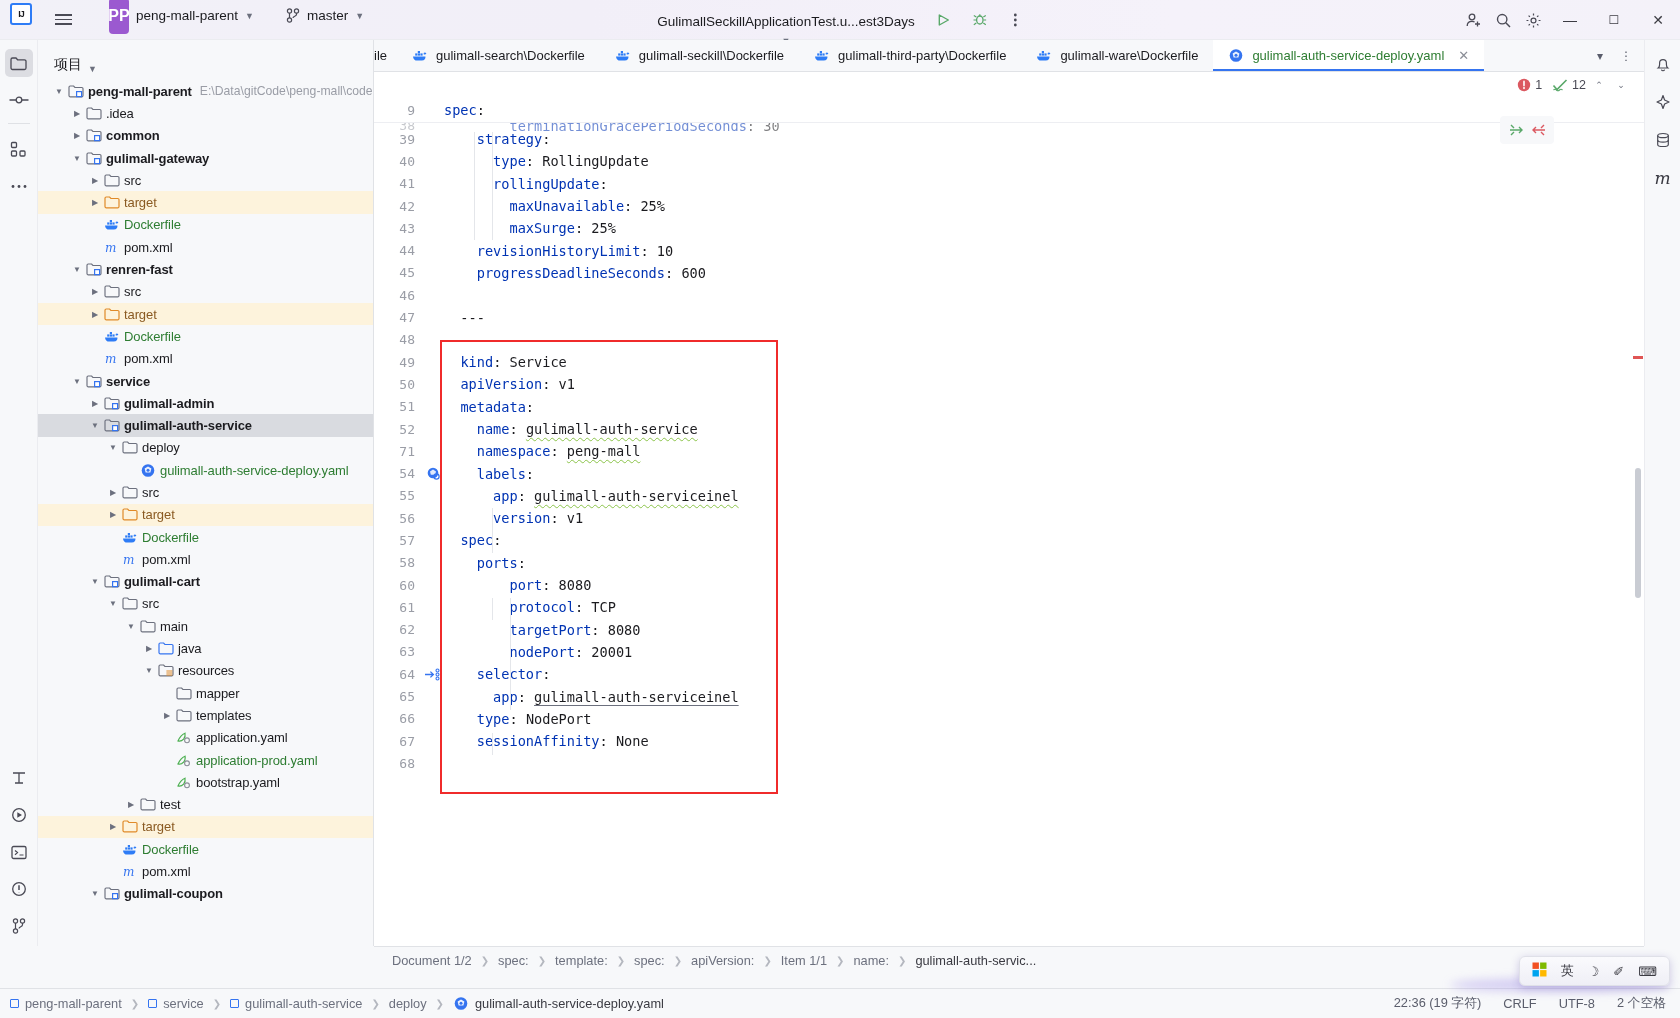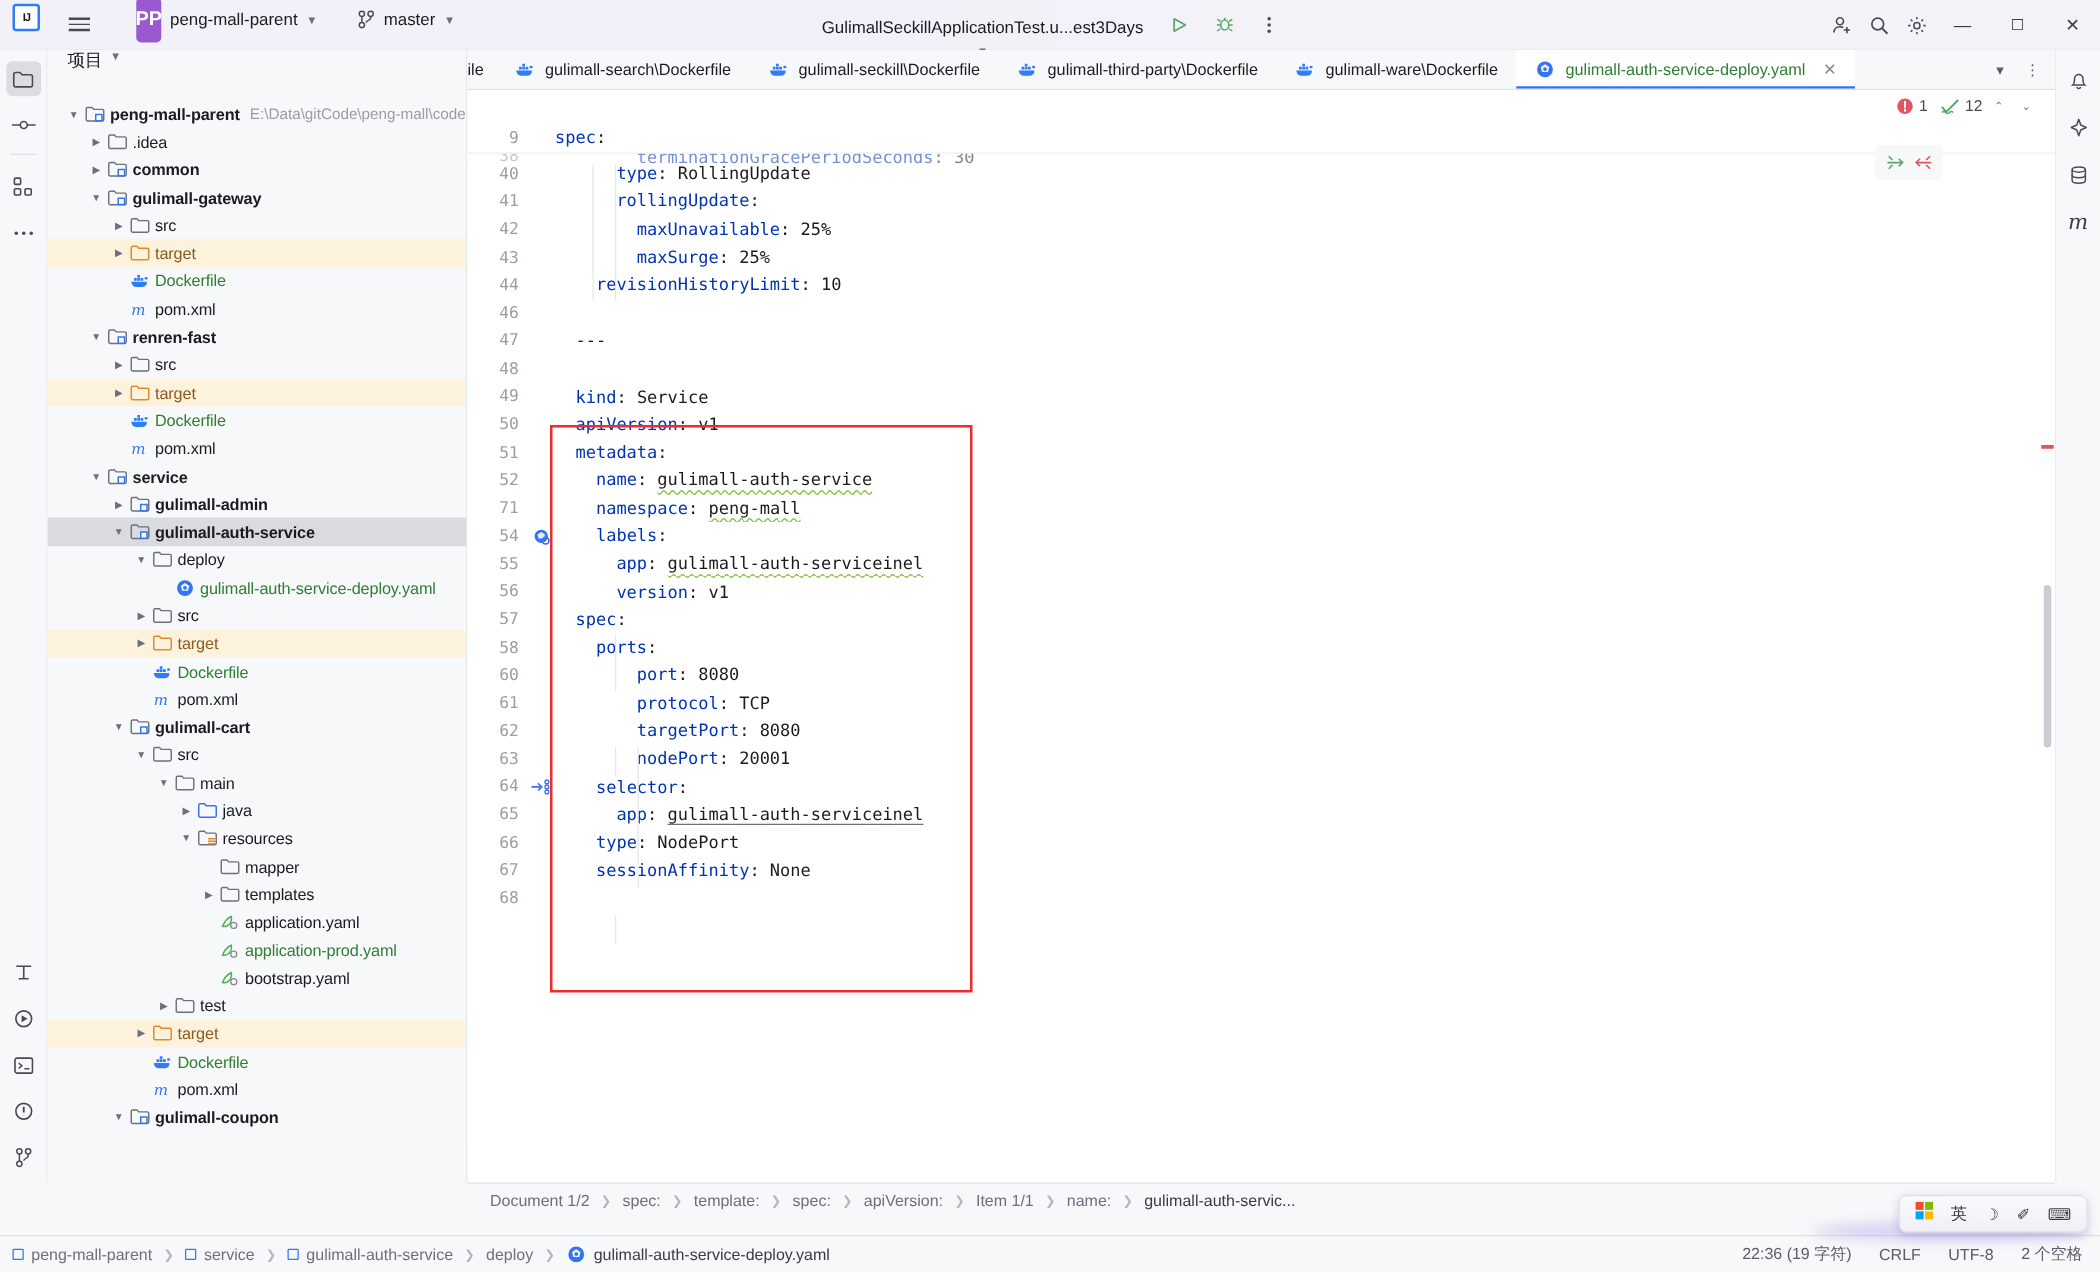--- a/index.html
+++ b/index.html
@@ -71,21 +71,21 @@
     background:#F7F8FA; border-left:1px solid #EBECF0;
     display:flex; flex-direction:column; align-items:center; }
   .rrail-btn { width:28px;height:28px;margin-top:10px;border-radius:5px;
      display:flex;align-items:center;justify-content:center;cursor:pointer; font-size:15px;color:#5A5D6B;}
 
   
   .project {
     position:absolute; left:38px; top:40px; width:336px; height:906px;
     background:#F7F8FA; border-right:1px solid #E0E2E6; overflow:hidden;
   }
-  .proj-header { height:34px; display:flex; align-items:flex-start; padding-left:16px; gap:6px; }
+  .proj-header { height:34px; display:flex; align-items:flex-end; padding-left:16px; gap:6px; }
   .proj-header-title { font-size:14px; color:#1B1B1F; }
   .tree { padding-top:6px; font-size:13px; color:#1B1B1F; position:relative;}
   .row { height:22.3px; display:flex; align-items:center; white-space:nowrap; cursor:pointer; padding-right:4px;}
   .row.hl-target { background:#FDF3DC; }
   .row.selected { background:#D9DBE0; }
   .arrow { width:14px; flex:none; display:flex; align-items:center; justify-content:center;
      font-size:8px; color:#6C707E; }
   .arrow.none { visibility:hidden; }
   .tico { width:19px; flex:none; display:flex; align-items:center; justify-content:center; margin-right:3px;}
   .lbl { font-size:13px; letter-spacing:-0.1px; }
@@ -828,20 +828,25 @@
       <div class="partial">
         <div style="display:flex;align-items:flex-end;height:12px;overflow:hidden;opacity:.55">
           <div class="gutter" style="line-height:12px">38</div>
           <div class="gmark"></div>
           <div class="ctext" style="line-height:12px">        <span class="k">terminationGracePeriodSeconds</span>: 30</div>
         </div>
       </div>
 
       <div class="code-scroll" id="codelines">
           <div class="cline">
+            <div class="gutter">39</div>
+            <div class="gmark"></div>
+            <div class="ctext">    <span class="k">strategy</span>:</div>
+          </div>
+          <div class="cline">
             <div class="gutter">40</div>
             <div class="gmark"></div>
             <div class="ctext">      <span class="k">type</span>: <span>RollingUpdate</span></div>
           </div>
           <div class="cline">
             <div class="gutter">41</div>
             <div class="gmark"></div>
             <div class="ctext">      <span class="k">rollingUpdate</span>:</div>
           </div>
           <div class="cline">
@@ -851,20 +856,25 @@
           </div>
           <div class="cline">
             <div class="gutter">43</div>
             <div class="gmark"></div>
             <div class="ctext">        <span class="k">maxSurge</span>: <span>25%</span></div>
           </div>
           <div class="cline">
             <div class="gutter">44</div>
             <div class="gmark"></div>
             <div class="ctext">    <span class="k">revisionHistoryLimit</span>: <span>10</span></div>
+          </div>
+          <div class="cline">
+            <div class="gutter">45</div>
+            <div class="gmark"></div>
+            <div class="ctext">    <span class="k">progressDeadlineSeconds</span>: <span>600</span></div>
           </div>
           <div class="cline">
             <div class="gutter">46</div>
             <div class="gmark"></div>
             <div class="ctext"></div>
           </div>
           <div class="cline">
             <div class="gutter">47</div>
             <div class="gmark"></div>
             <div class="ctext">  ---</div>

